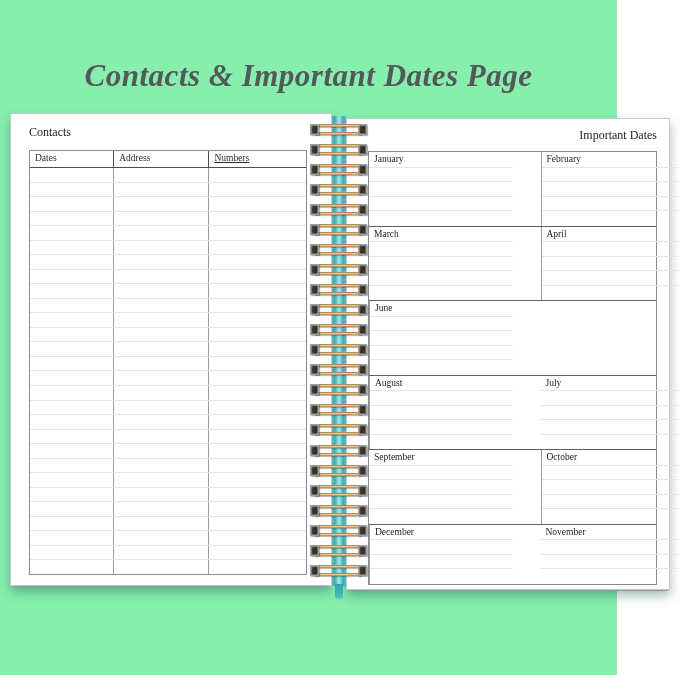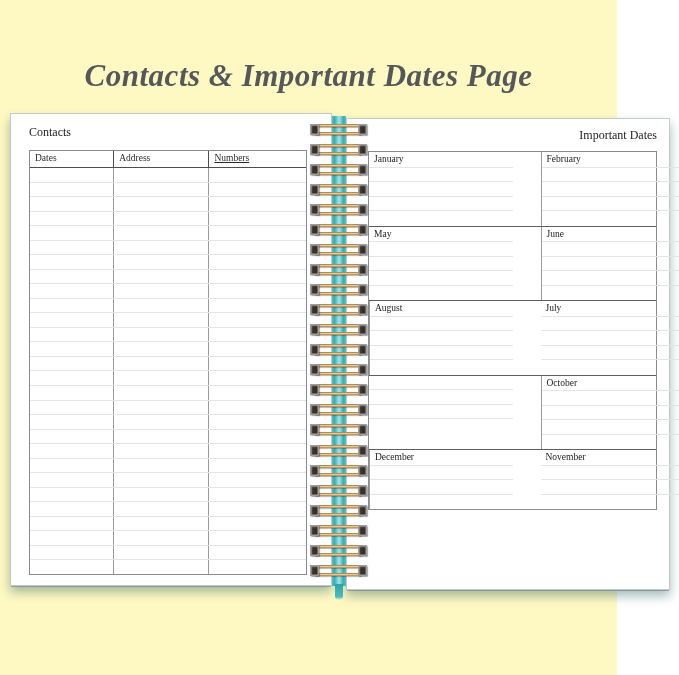--- a/index.html
+++ b/index.html
@@ -1,19 +1,19 @@
 <!DOCTYPE html>
 <html><head>
 <meta charset="utf-8">
 <style>
   * { margin:0; padding:0; box-sizing:border-box; }
   html,body { width:679px; height:675px; }
   body { font-family:"Liberation Serif", serif; overflow:hidden; }
 
-  .canvas { position:relative; width:617px; height:675px; background:#fef9c3; }
+  .canvas { position:relative; width:617px; height:675px; background:#86efac; }
 
   .main-title {
     position:absolute; top:58px; left:0; width:100%;
     text-align:center;
     font-family:"Liberation Serif", serif;
     font-size:31px; font-weight:bold; font-style:italic;
     color:#54585b; letter-spacing:0.5px;
   }
 
   
@@ -274,26 +274,35 @@
           <div class="ds-cell right">
             <div class="ds-label-row">February</div>
             <div class="ds-line-row"></div>
             <div class="ds-line-row"></div>
             <div class="ds-line-row"></div>
             <div class="ds-line-row"></div>
           </div>
         </div>
         <div class="ds">
           <div class="ds-cell">
-            <div class="ds-label-row">May</div>
-            <div class="ds-line-row"></div>
-            <div class="ds-line-row"></div>
-            <div class="ds-line-row"></div>
-            <div class="ds-line-row"></div>
-          </div>
+            <div class="ds-label-row">March</div>
+            <div class="ds-line-row"></div>
+            <div class="ds-line-row"></div>
+            <div class="ds-line-row"></div>
+            <div class="ds-line-row"></div>
+          </div>
+          <div class="ds-cell right">
+            <div class="ds-label-row">April</div>
+            <div class="ds-line-row"></div>
+            <div class="ds-line-row"></div>
+            <div class="ds-line-row"></div>
+            <div class="ds-line-row"></div>
+          </div>
+        </div>
+        <div class="ds">
           <div class="ds-cell right">
             <div class="ds-label-row">June</div>
             <div class="ds-line-row"></div>
             <div class="ds-line-row"></div>
             <div class="ds-line-row"></div>
             <div class="ds-line-row"></div>
           </div>
         </div>
         <div class="ds">
           <div class="ds-cell right">
@@ -306,20 +315,21 @@
           <div class="ds-cell">
             <div class="ds-label-row">July</div>
             <div class="ds-line-row"></div>
             <div class="ds-line-row"></div>
             <div class="ds-line-row"></div>
             <div class="ds-line-row"></div>
           </div>
         </div>
         <div class="ds">
           <div class="ds-cell">
+            <div class="ds-label-row">September</div>
             <div class="ds-line-row"></div>
             <div class="ds-line-row"></div>
             <div class="ds-line-row"></div>
             <div class="ds-line-row"></div>
           </div>
           <div class="ds-cell right">
             <div class="ds-label-row">October</div>
             <div class="ds-line-row"></div>
             <div class="ds-line-row"></div>
             <div class="ds-line-row"></div>

